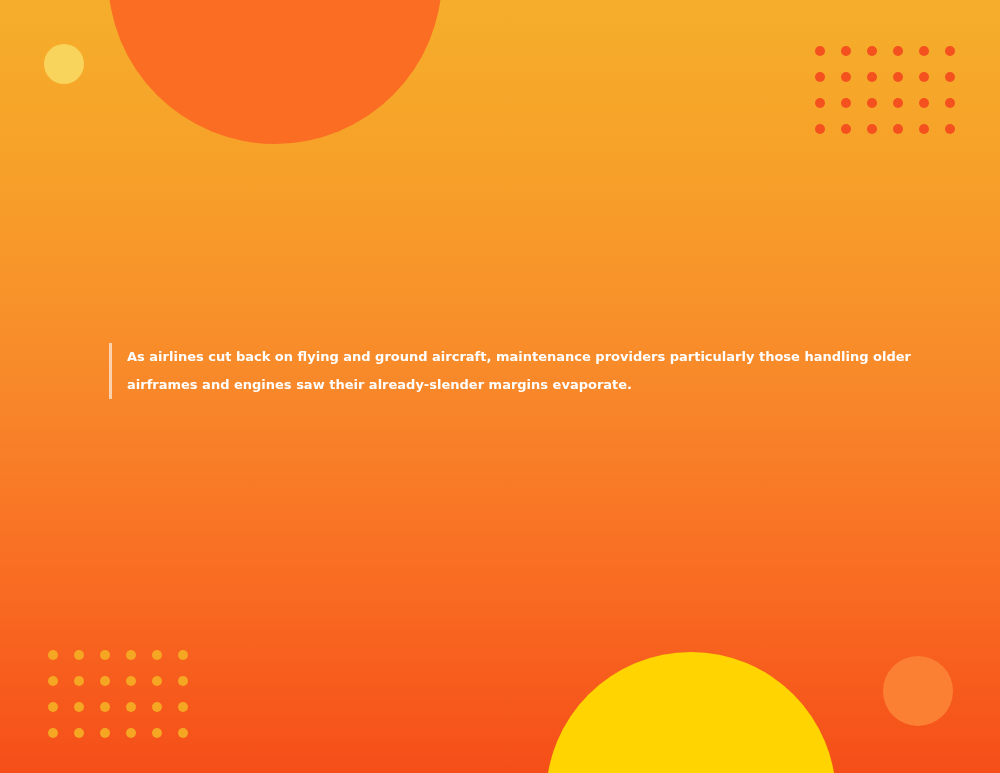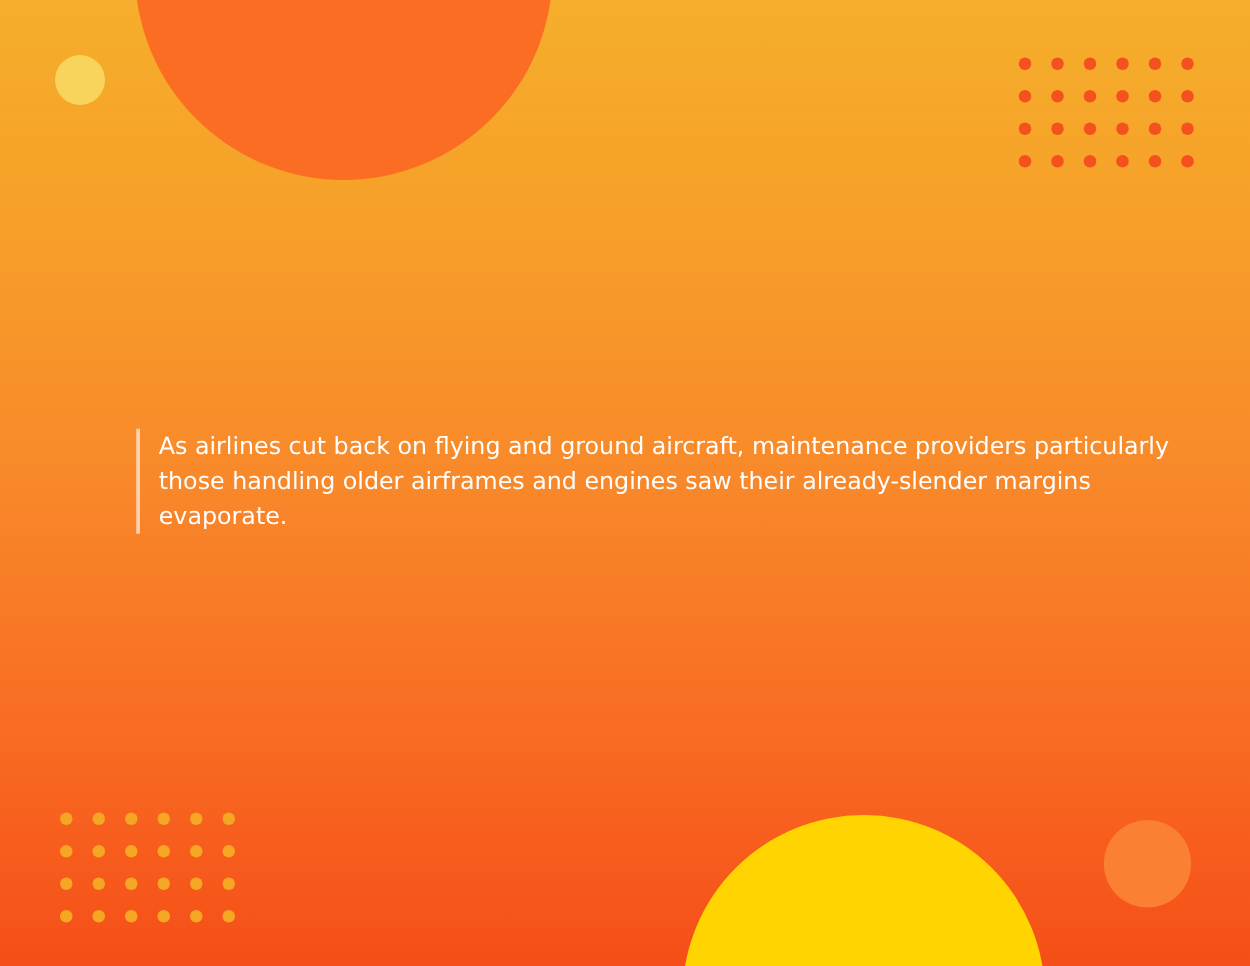--- a/index.html
+++ b/index.html
@@ -118,22 +118,22 @@
   }
   .para-rule {
     flex: 0 0 auto;
     width: 3px;
     background: rgba(255,255,255,0.62);
     margin-right: 15px;
   }
   .para-text {
     margin: 0;
     font-family: "DejaVu Sans", sans-serif;
-    font-size: 19px;
-    font-weight: normal;
+    font-size: 13px;
+    font-weight: bold;
     line-height: 28px;
     color: #FFFFFF;
   }
 
   .para-block-1 {
     left: 109px;
     top: 343px;
     width: 830px;
   }
   .para-block-2 {

